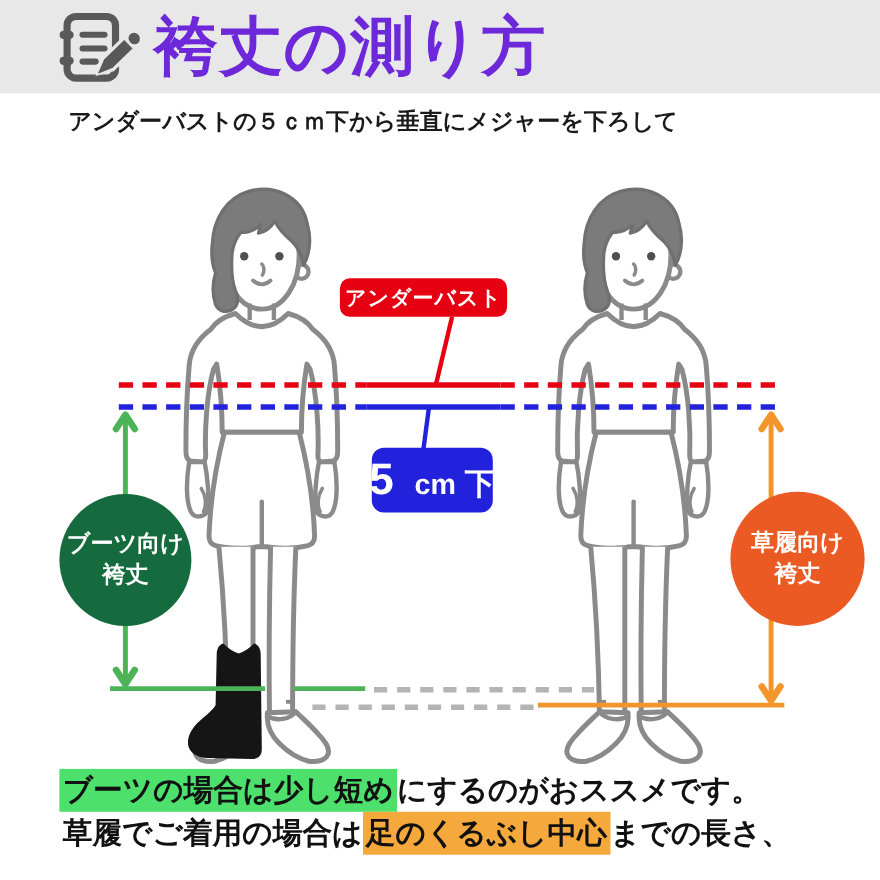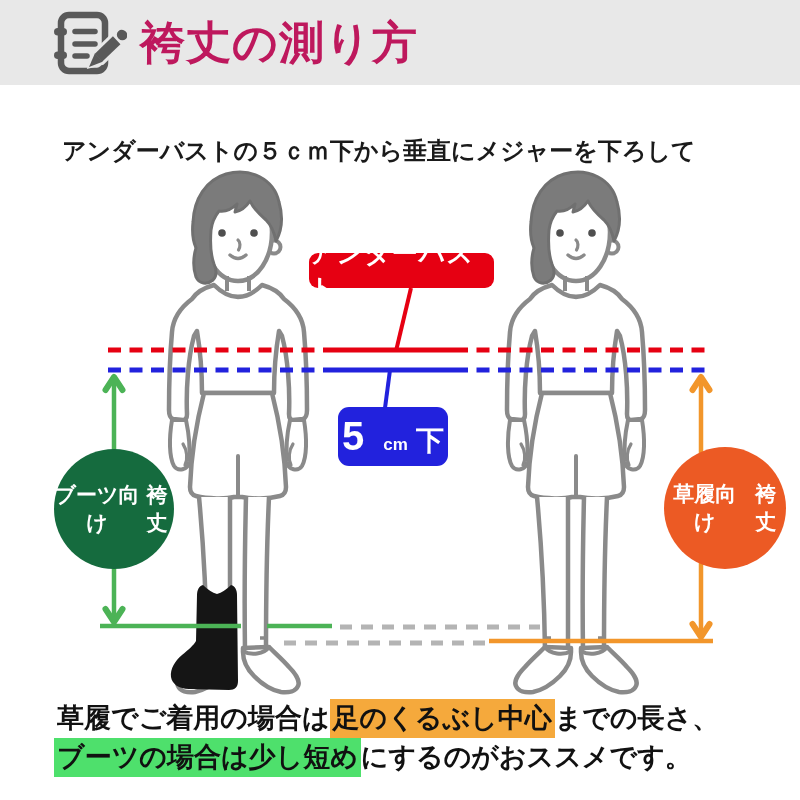--- a/index.html
+++ b/index.html
@@ -5,43 +5,43 @@
   html,body{margin:0;padding:0;}
   body{width:800px;height:800px;overflow:hidden;background:#ffffff;
        font-family:"Liberation Sans",sans-serif;}
   .page{position:relative;width:800px;height:800px;background:#ffffff;}
 
   
   .banner{position:absolute;left:0;top:0;width:800px;height:85px;background:#e8e8e8;
           display:flex;align-items:center;}
   .banner .icon{position:absolute;left:54px;top:9px;width:73px;height:68px;}
   .page-title{position:absolute;left:140px;top:0;height:85px;display:flex;align-items:center;
-              font-size:45px;font-weight:bold;color:#be185d;letter-spacing:1px;margin:0;}
-
-  
-  .intro{position:absolute;left:62px;top:93px;font-size:24px;font-weight:bold;
-         color:#1a1a1a;line-height:36px;letter-spacing:0px;margin-top:40px;}
+              font-size:58px;font-weight:bold;color:#6d28d9;letter-spacing:1px;margin:0;}
+
+  
+  .intro{position:absolute;left:62px;top:93px;font-size:21px;font-weight:bold;
+         color:#1a1a1a;line-height:36px;letter-spacing:0px;}
 
   
   .diagram{position:absolute;left:0;top:0;width:800px;height:800px;}
 
   
-  .label-underbust{position:absolute;left:309px;top:253px;width:185px;height:35px;
+  .label-underbust{position:absolute;left:309px;top:253px;width:152px;height:35px;
       background:#e60012;border-radius:9px;display:flex;align-items:center;justify-content:center;
-      color:#ffffff;font-weight:bold;font-size:26px;letter-spacing:1px;}
+      color:#ffffff;font-weight:bold;font-size:19px;letter-spacing:1px;}
   
   .label-5cm{position:absolute;left:338px;top:407px;width:110px;height:59px;
       background:#2222dd;border-radius:11px;display:flex;align-items:baseline;justify-content:center;
       color:#ffffff;font-weight:bold;}
   .label-5cm .num{font-size:40px;line-height:59px;}
-  .label-5cm .unit{font-size:17px;margin-left:19px;}
+  .label-5cm .unit{font-size:26px;margin-left:19px;}
   .label-5cm .suffix{font-size:28px;margin-left:8px;}
 
   
-  .circle{position:absolute;border-radius:50%;display:flex;flex-direction:row;
+  .circle{position:absolute;border-radius:50%;display:flex;flex-direction:column;
       align-items:center;justify-content:center;color:#ffffff;font-weight:bold;
       font-size:21px;line-height:28px;text-align:center;letter-spacing:0px;}
   .circle-boots{left:54px;top:449px;width:120px;height:120px;background:#156b3e;}
   .circle-zouri{left:664px;top:447px;width:122px;height:122px;background:#ec5a24;}
 
   
   .footer-text{position:absolute;left:57px;top:699px;font-size:27px;font-weight:bold;
       color:#111111;}
   .bt-line{height:39px;line-height:39px;white-space:nowrap;}
   .bt-line .hl{display:inline-block;height:39px;line-height:39px;padding:0 3px;}
@@ -251,17 +251,17 @@
   <div class="circle circle-boots">
     <div>ブーツ向け</div>
     <div>袴丈</div>
   </div>
   <div class="circle circle-zouri">
     <div>草履向け</div>
     <div>袴丈</div>
   </div>
 
   <div class="footer-text">
+    <div class="bt-line"><span class="hl hl-green">ブーツの場合は少し短め</span><span>にするのがおススメです。</span></div>
     <div class="bt-line"><span>草履でご着用の場合は</span><span class="hl hl-orange">足のくるぶし中心</span><span>までの長さ、</span></div>
-    <div class="bt-line"><span class="hl hl-green">ブーツの場合は少し短め</span><span>にするのがおススメです。</span></div>
   </div>
 
 </div>
 
 </body></html>

